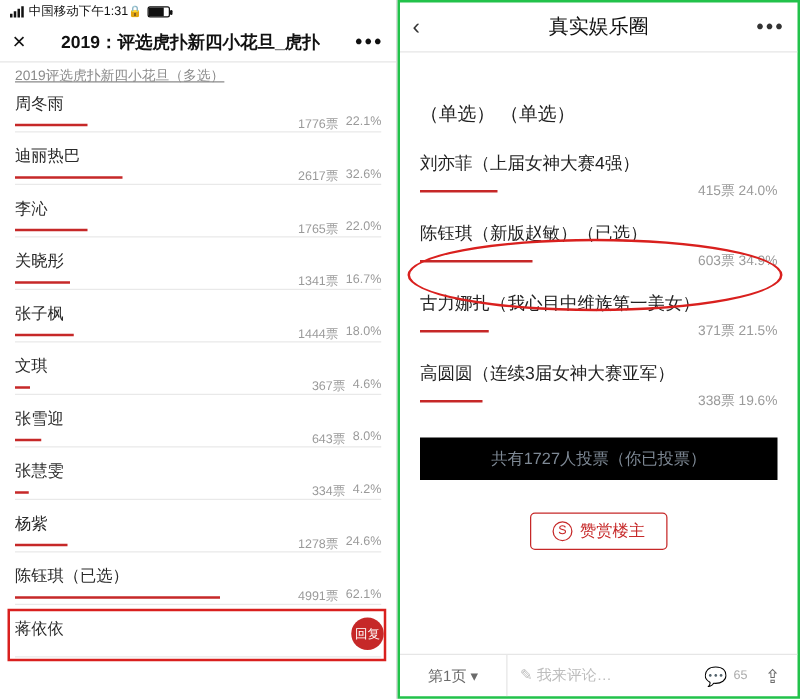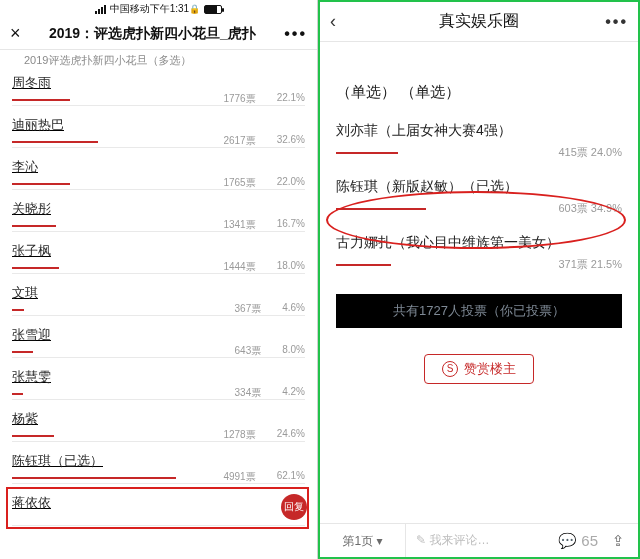--- a/index.html
+++ b/index.html
@@ -23,21 +23,21 @@
     width: 318px;
     border-right: 1px solid #d0d0d0;
   }
   .phone.right {
     width: 322px;
     border: 2px solid #22c24b;
   }
   
   .statusbar {
     height: 18px;
-    display: flex; align-items: center; justify-content: center;
+    display: flex; align-items: center; justify-content: flex-start;
     padding: 0 8px; font-size: 10px; color: #111;
   }
   .sb-left, .sb-right { display: flex; align-items: center; gap: 4px; }
   .sig { display: inline-flex; align-items: flex-end; gap: 1px; }
   .sig i { width: 2px; background:#111; display:inline-block; }
   .sig i:nth-child(1){height:3px} .sig i:nth-child(2){height:5px}
   .sig i:nth-child(3){height:7px} .sig i:nth-child(4){height:9px}
   .batt { width: 18px; height: 9px; border:1px solid #111; border-radius:2px; position:relative;}
   .batt::after{content:"";position:absolute;right:-3px;top:2px;width:2px;height:4px;background:#111;border-radius:1px;}
   .batt i{display:block;height:100%;width:75%;background:#111;}
@@ -45,37 +45,37 @@
 
   .navbar {
     height: 32px; display:flex; align-items:center; justify-content:space-between;
     padding: 0 10px; border-bottom:1px solid #e6e6e6;
   }
   .nav-title { font-size: 14px; font-weight:600; color:#111; max-width: 240px; white-space:nowrap; overflow:hidden; text-overflow:ellipsis;}
   .nav-x { font-size: 18px; font-weight:300; color:#111;}
   .nav-more { letter-spacing:2px; font-weight:700; color:#111;}
 
   .subline {
-    font-size: 11px; color:#8a8a8a; padding: 3px 24px 0;
-    white-space:nowrap; overflow:hidden; text-overflow:ellipsis;
+    font-size: 11px; color:#8a8a8a; padding: 3px 12px 0;
+    white-space:nowrap; overflow:hidden; text-overflow:ellipsis;text-decoration:underline;
   }
 
   .list { padding: 0 12px; margin-top: -4px;}
-  .row { padding-top: 10px; text-decoration: underline; }
+  .row { padding-top: 10px; }
   .row .name { font-size: 13px; color:#2a2a2a; }
   .row .meter {
     position: relative; height: 10px; margin-top: 4px;
     border-bottom:1px solid #e9e9e9;
   }
   .row .bar {
     position:absolute; left:0; bottom:4px; height:2px; background:#c62828;
   }
   .row .meta {
     position:absolute; right:0; bottom:-1px; font-size:10px; color:#9a9a9a;
-    display:flex; gap:21px;text-align:right;
+    display:flex; gap:6px;text-align:right;
   }
 
   .hl-red {
     position:absolute; border:2px solid #d9201e; pointer-events:none;
   }
   .reply-badge{
     position:absolute; width:26px;height:26px;border-radius:50%;
     background:#c62828;color:#fff;font-size:10px;display:flex;
     align-items:center;justify-content:center;
   }
@@ -108,21 +108,21 @@
   .reward .s{width:16px;height:16px;border-radius:50%;border:1px solid #c62828;
     display:flex;align-items:center;justify-content:center;font-size:10px;}
   .r-bottom {
     position:absolute; left:0; right:0; bottom:0; height:34px;
     border-top:1px solid #e6e6e6; display:flex; align-items:center;
     font-size:12px; color:#6b6b6b;
   }
   .r-bottom .page{ width:86px; text-align:center; border-right:1px solid #e6e6e6; height:100%; line-height:34px;}
   .r-bottom .input{ flex:1; padding:0 10px; color:#bdbdbd;}
   .r-bottom .ico{ width:40px; text-align:center; font-size:15px;}
-  .r-bottom .cnt{ font-size:15px; color:#aaa; margin-left:-6px;}
+  .r-bottom .cnt{ font-size:10px; color:#aaa; margin-left:-6px;}
 
   .ellipse {
     position:absolute; border:2px solid #d9201e; border-radius:50%;
     pointer-events:none;
   }
 </style>
 </head>
 <body>
 
 <div class="stage">
@@ -299,20 +299,27 @@
               <div class="meta">603票 34.9%</div>
             </div>
           </div>
           <div class="opt">
             <div class="label">古力娜扎（我心目中维族第一美女）</div>
             <div class="meter">
               <div class="bar" style="width: 19.35%;"></div>
               <div class="meta">371票 21.5%</div>
             </div>
           </div>
+          <div class="opt">
+            <div class="label">高圆圆（连续3届女神大赛亚军）</div>
+            <div class="meter">
+              <div class="bar" style="width: 17.64%;"></div>
+              <div class="meta">338票 19.6%</div>
+            </div>
+          </div>
         </div>
 
       <div class="total-box">共有1727人投票（你已投票）</div>
 
       <div class="reward">
         <span class="s">S</span>
         <span>赞赏楼主</span>
       </div>
     </div>
 

